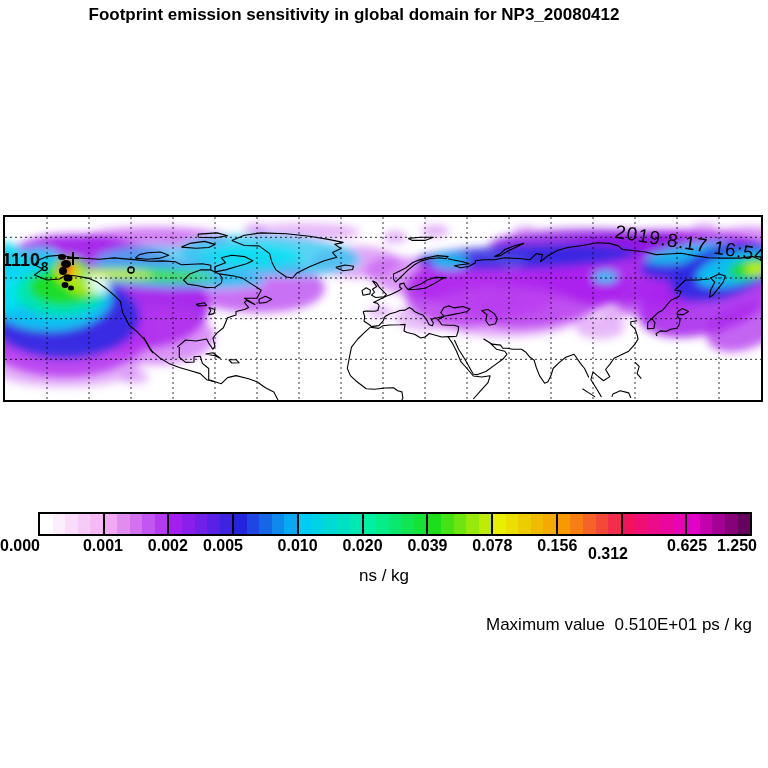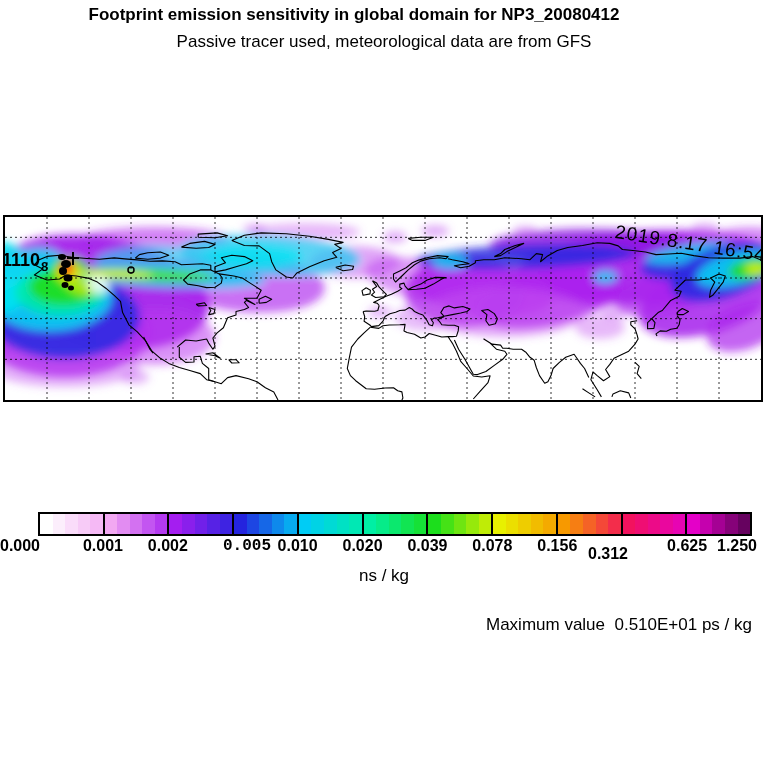--- a/index.html
+++ b/index.html
@@ -43,21 +43,20 @@
     white-space:pre;
   }
   .units{position:absolute;left:0;top:566px;width:768px;text-align:center;font-size:17px;}
   .maxval{position:absolute;left:0;top:615px;width:752px;text-align:right;font-size:17px;white-space:pre;}
 </style>
 </head>
 <body>
 
 <div class="header">
   <div class="title">Footprint emission sensitivity in global domain for NP3_20080412</div>
-  <div class="hline">Passive tracer used, meteorological data are from GFS</div>
 </div>
 
 <div class="map">
   <svg id="mapsvg" width="756" height="183" viewBox="0 0 756 183">
       <defs>
         <filter id="pb" x="-60%" y="-60%" width="220%" height="220%">
           <feGaussianBlur stdDeviation="4"></feGaussianBlur>
         </filter>
       </defs>
       <g filter="url(#pb)">
@@ -279,21 +278,21 @@
       <div class="cell" style="background: rgb(197, 1, 174);"></div>
       <div class="cell" style="background: rgb(165, 1, 148);"></div>
       <div class="cell" style="background: rgb(134, 2, 121);"></div>
       <div class="cell" style="background: rgb(102, 2, 95);"></div>
     </div>
   </div>
 <div class="ticks" id="ticks">
     <span style="left: 20px;">0.000</span>
     <span style="left: 102.909px;">0.001</span>
     <span style="left: 167.818px;">0.002</span>
-    <span style="left: 247px; font-family: Liberation Mono, monospace;">0.005</span>
+    <span style="left: 223px;">0.005</span>
     <span style="left: 297.636px;">0.010</span>
     <span style="left: 362.545px;">0.020</span>
     <span style="left: 427.455px;">0.039</span>
     <span style="left: 492.364px;">0.078</span>
     <span style="left: 557.273px;">0.156</span>
     <span style="left: 608px; margin-top: 8px;">0.312</span>
     <span style="left: 687.091px;">0.625</span>
     <span style="left: 737px;">1.250</span>
   </div>
 <div class="units">ns / kg</div>

